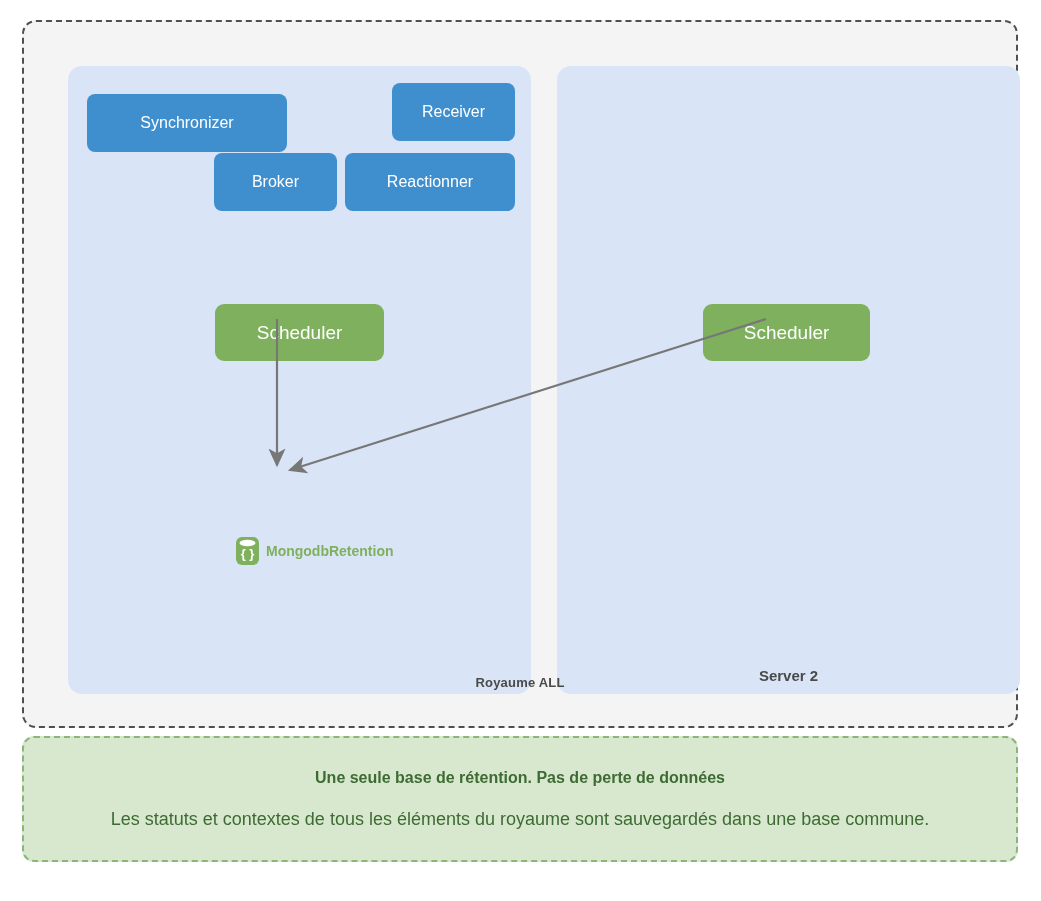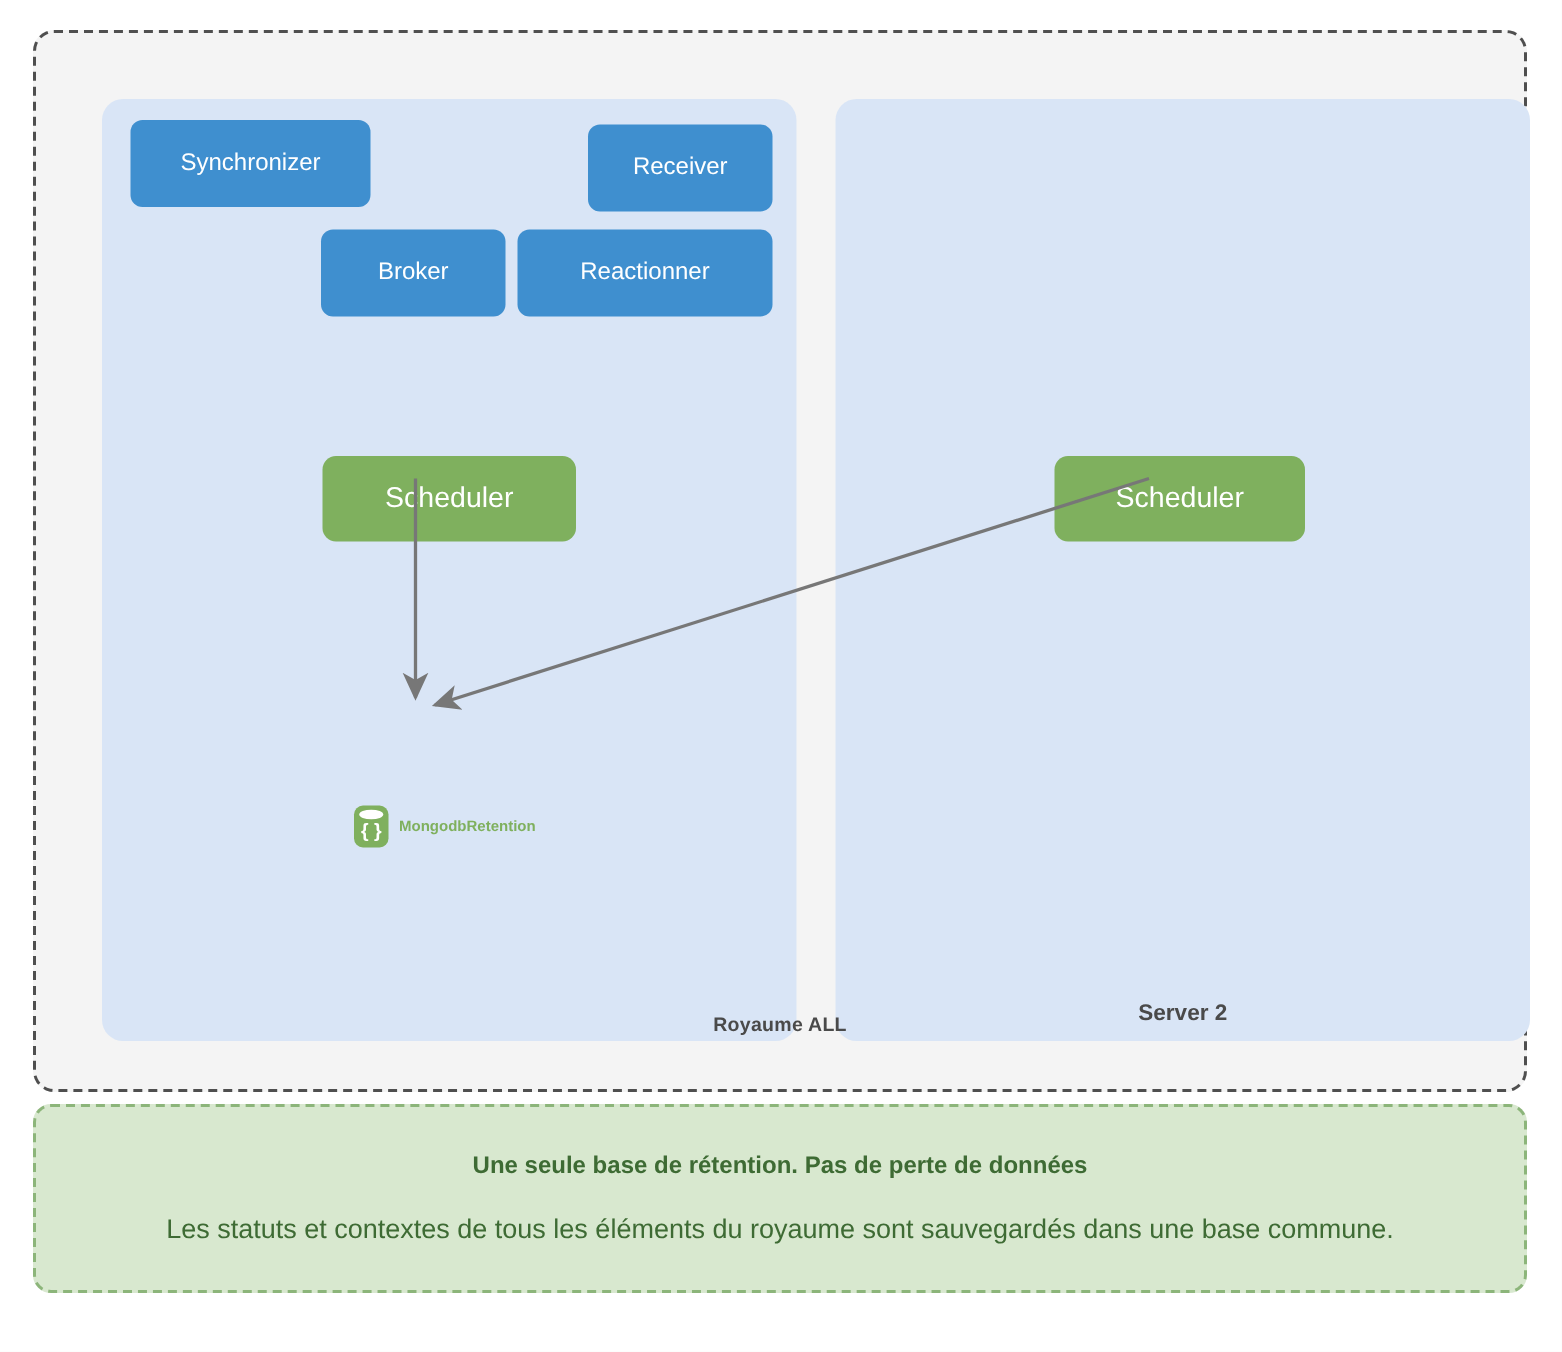--- a/index.html
+++ b/index.html
@@ -100,21 +100,21 @@
     display: flex;
     align-items: center;
     gap: 6px;
   }
   .mongo-icon {
     width: 25px;
     height: 30px;
     flex: 0 0 auto;
   }
   .mongo-label {
-    font-size: 10px;
+    font-size: 14px;
     font-weight: bold;
     color: #7fb05e;
     white-space: nowrap;
   }
 
   
   .arrows {
     position: absolute;
     left: 0;
     top: 0;
@@ -154,21 +154,21 @@
   }
 </style>
 </head>
 <body>
 
 <div id="canvas">
 
   <div class="realm-box">
 
     <div class="server-panel" id="server-1">
-      <div class="daemon" style="left:19px; top:14px; width:160px;">Synchronizer</div>
+      <div class="daemon" style="left:19px; top:28px; width:200px;">Synchronizer</div>
       <div class="daemon" style="left:324px; top:17px; width:123px;">Receiver</div>
       <div class="daemon" style="left:146px; top:87px; width:123px;">Broker</div>
       <div class="daemon" style="left:277px; top:87px; width:170px;text-align:right;">Reactionner</div>
 
       <div class="scheduler" style="left:147px; top:238px; width:169px;">Scheduler</div>
 
       <div class="mongo-node">
         <span class="mongo-icon">
           <svg width="25" height="30" viewBox="0 0 25 30" xmlns="http://www.w3.org/2000/svg">
             <rect x="1" y="1" width="23" height="28" rx="6" ry="6" fill="#7fb05e"></rect>

